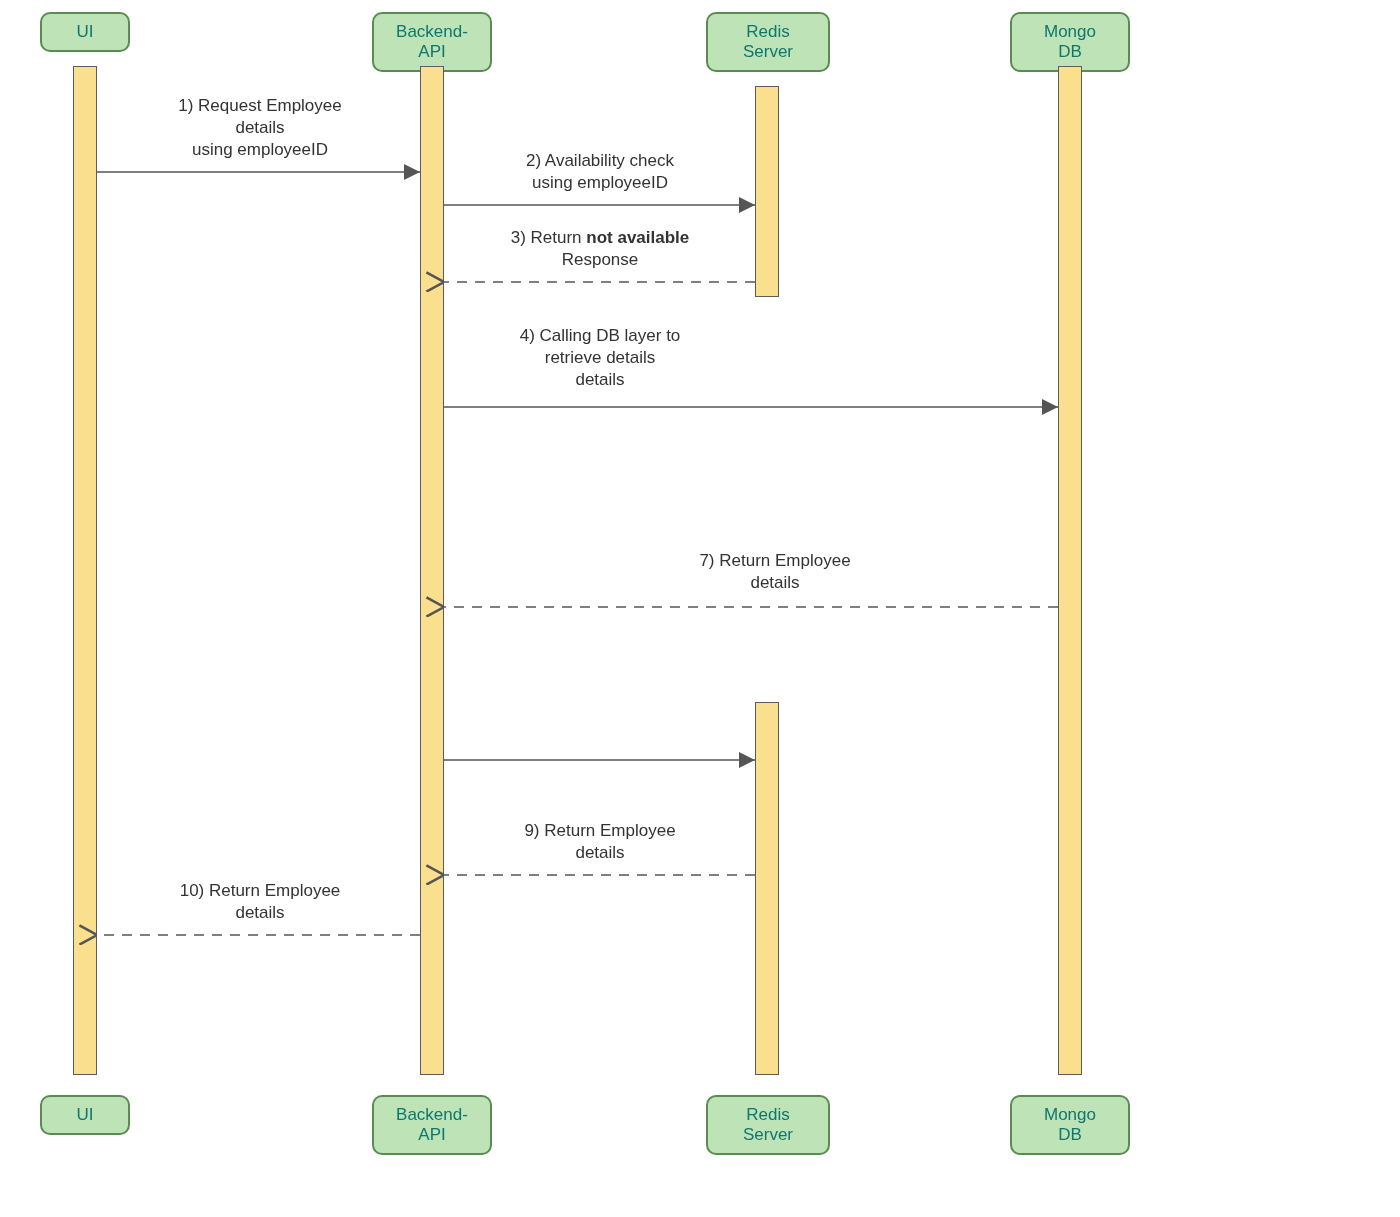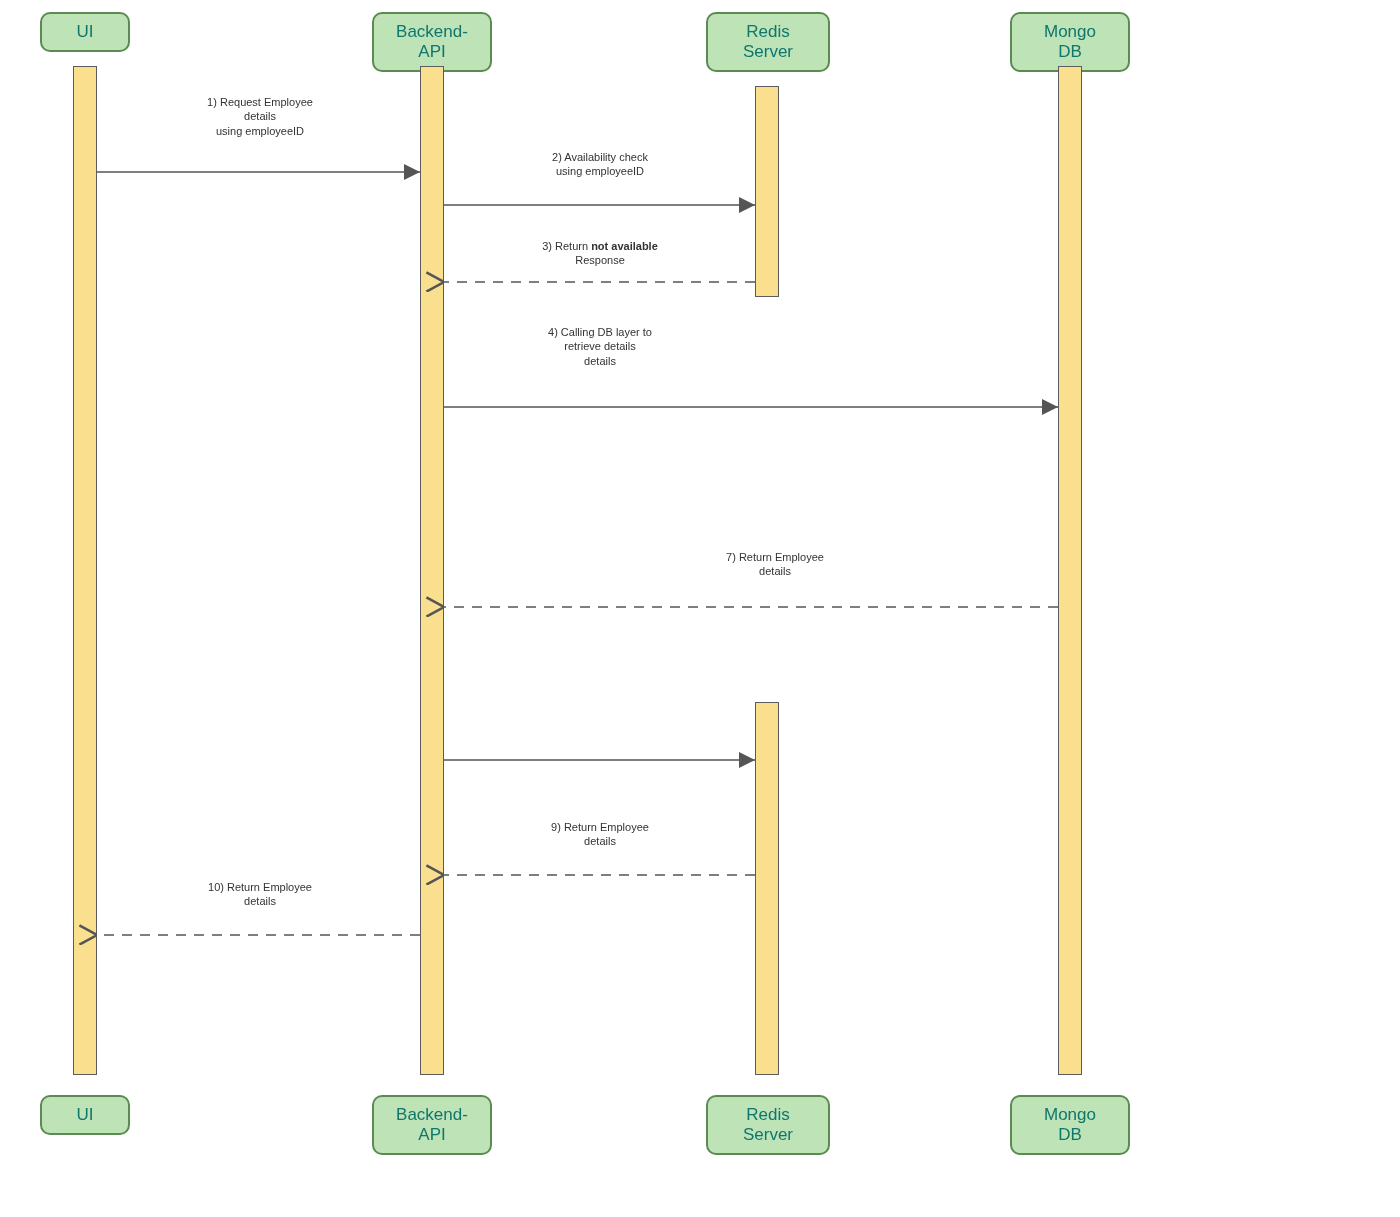--- a/index.html
+++ b/index.html
@@ -34,21 +34,21 @@
   svg.overlay {
     position: absolute;
     left: 0; top: 0;
     width: 1400px;
     height: 1217px;
     pointer-events: none;
   }
   .msg {
     position: absolute;
     text-align: center;
-    font-size: 11px;
+    font-size: 17px;
     color: #333;
     line-height: 1.3;
   }
   .msg b { font-weight: bold; }
 </style>
 </head>
 <body>
 
 <div class="canvas">
 
@@ -108,21 +108,21 @@
     <span>1) Request  Employee</span><br>
     <span>details</span><br>
     <span>using employeeID</span>
   </div>
 
   <div class="msg" style="left:480px; top:150px; width:240px;text-align:center;">
     <span>2) Availability check</span><br>
     <span>using employeeID</span>
   </div>
 
-  <div class="msg" style="left:470px; top:227px; width:260px;margin-top:12px;">
+  <div class="msg" style="left:470px; top:227px; width:260px;">
     <span>3) Return </span><b>not available</b><br>
     <span>Response</span>
   </div>
 
   <div class="msg" style="left:475px; top:325px; width:250px;">
     <span>4) Calling DB layer to</span><br>
     <span>retrieve details</span><br>
     <span>details</span>
   </div>
 

